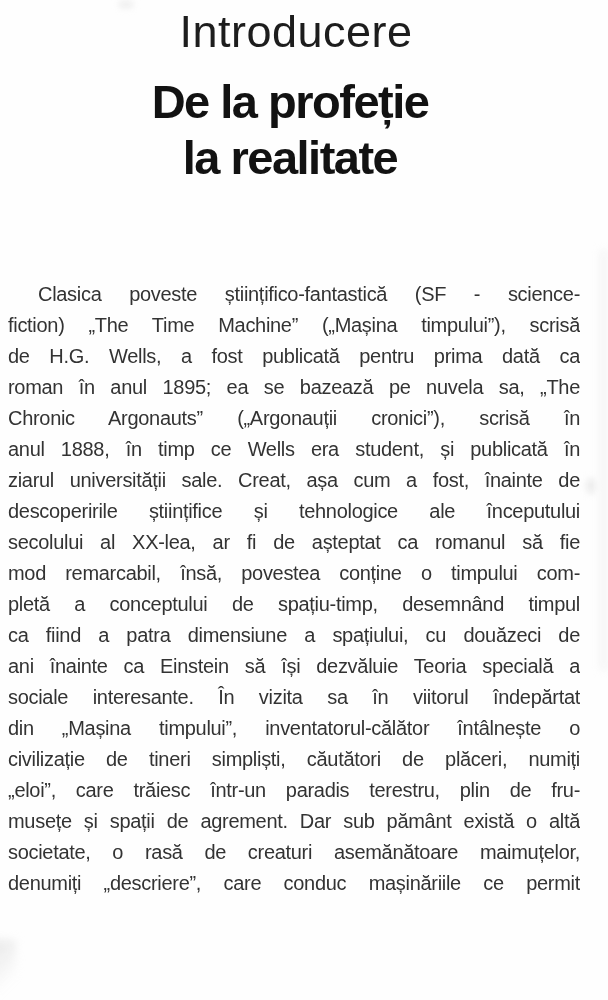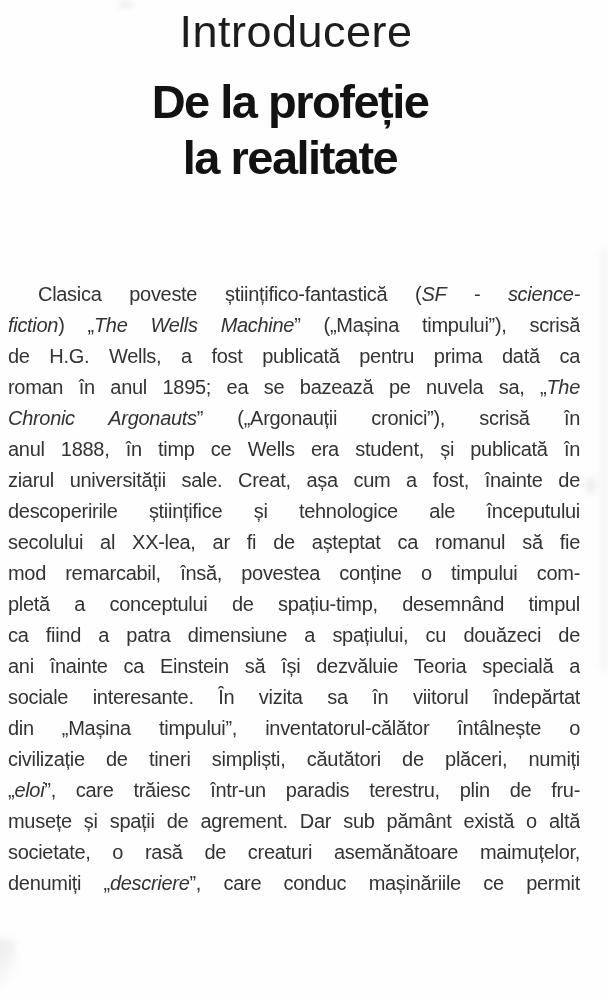--- a/index.html
+++ b/index.html
@@ -20,21 +20,21 @@
     position:absolute;top:279px;left:8px;width:572px;
     font-size:20px;line-height:31px;color:#333;
     letter-spacing:-0.3px;word-spacing:-1px;
   }
   .line{
     height:31px;overflow:hidden;
     text-align:justify;text-align-last:justify;
     -moz-text-align-last:justify;
   }
   .line.indent{text-indent:30px;}
-  .it{font-style:italic;margin-top:40px;}
+  .it{margin-top:40px;}
   .footer{
     position:absolute;top:963px;left:8px;width:572px;text-align:right;
     font-size:21px;color:#2e2e2e;letter-spacing:-0.2px;
   }
   .footer .book{font-style:italic;font-weight:400;color:#3a3a3a;}
   .footer .num{font-weight:700;font-style:normal;color:#151515;margin-left:16px;}
   
   .smudge{position:absolute;background:#ececec;border-radius:50%;filter:blur(3px);}
   .smudge.a{left:118px;top:1px;width:16px;height:7px;}
   .smudge.b{left:586px;top:478px;width:10px;height:16px;}
@@ -53,21 +53,21 @@
 
   <div class="kicker">Introducere</div>
 
   <div class="main-title">
     <div>De la profeție</div>
     <div>la realitate</div>
   </div>
 
   <div class="body-text">
       <div class="line indent"><span>Clasica poveste științifico-fantastică (</span><span class="it">SF - science-</span></div>
-      <div class="line"><span class="it">fiction</span><span>) „</span><span class="it">The Wells Machine</span><span>” („Mașina timpului”), scrisă</span></div>
+      <div class="line"><span class="it">fiction</span><span>) „</span><span class="it">The Time Machine</span><span>” („Mașina timpului”), scrisă</span></div>
       <div class="line"><span>de H.G. Wells, a fost publicată pentru prima dată ca</span></div>
       <div class="line"><span>roman în anul 1895; ea se bazează pe nuvela sa, „</span><span class="it">The</span></div>
       <div class="line"><span class="it">Chronic Argonauts</span><span>” („Argonauții cronici”), scrisă în</span></div>
       <div class="line"><span>anul 1888, în timp ce Wells era student, și publicată în</span></div>
       <div class="line"><span>ziarul universității sale. Creat, așa cum a fost, înainte de</span></div>
       <div class="line"><span>descoperirile științifice și tehnologice ale începutului</span></div>
       <div class="line"><span>secolului al XX-lea, ar fi de așteptat ca romanul să fie</span></div>
       <div class="line"><span>mod remarcabil, însă, povestea conține o timpului com-</span></div>
       <div class="line"><span>pletă a conceptului de spațiu-timp, desemnând timpul</span></div>
       <div class="line"><span>ca fiind a patra dimensiune a spațiului, cu douăzeci de</span></div>

